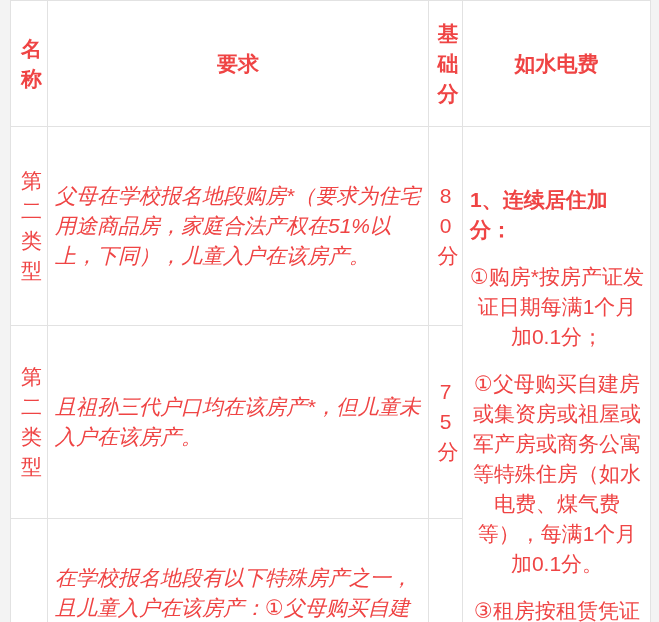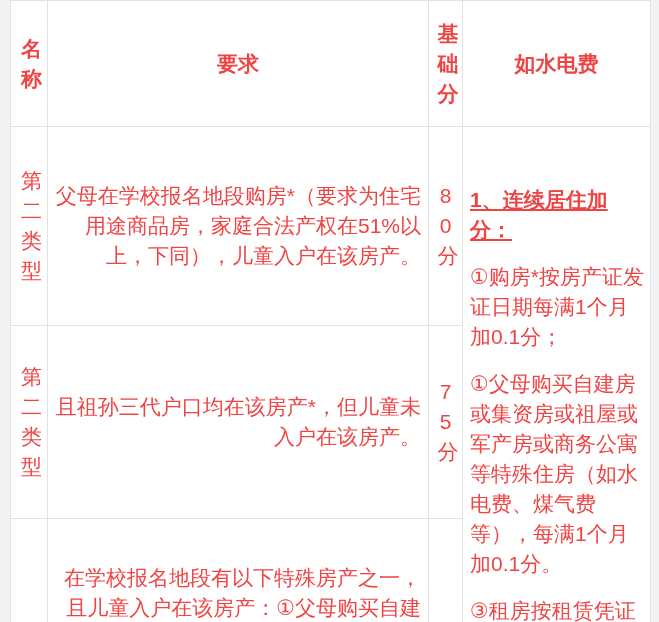--- a/index.html
+++ b/index.html
@@ -45,37 +45,38 @@
     text-align: center;
   }
   
   .v-stack {
     width: 16px;
     margin: 0 auto;
     word-break: break-all;
     text-align: center;
   }
   td.req-cell {
-    text-align: right;
+    text-align: left;
     padding: 10px 7px;
+    font-style: italic;
   }
   td.name-cell, td.score-cell {
     text-align: center;
   }
   td.bonus-cell {
     vertical-align: top;
     text-align: left;
     padding: 58px 6px 10px 7px;
   }
   .bonus-title {
     font-weight: bold;
-    text-decoration: underline;
   }
   .bonus-para {
     margin-top: 17px;
+    text-align: center;
   }
 </style>
 </head>
 <body>
 
 <div class="page">
   <table class="score-table">
     <colgroup>
       <col style="width:37px">
       <col style="width:381px">

